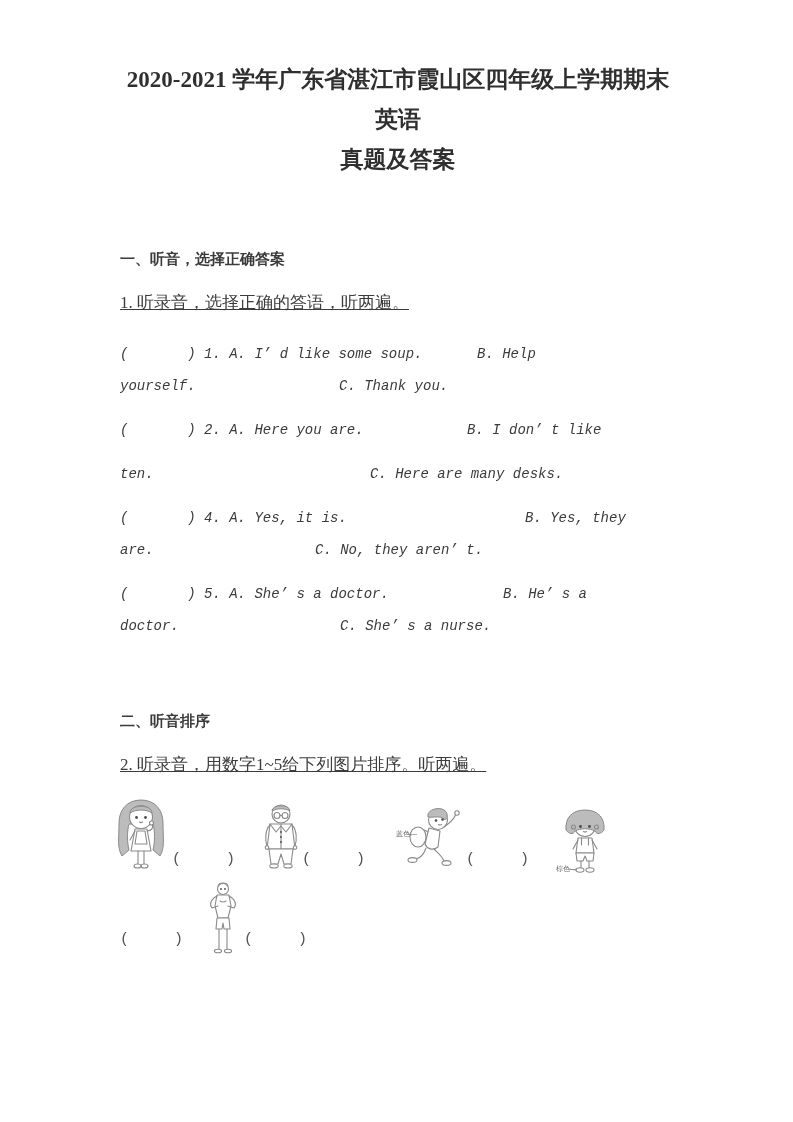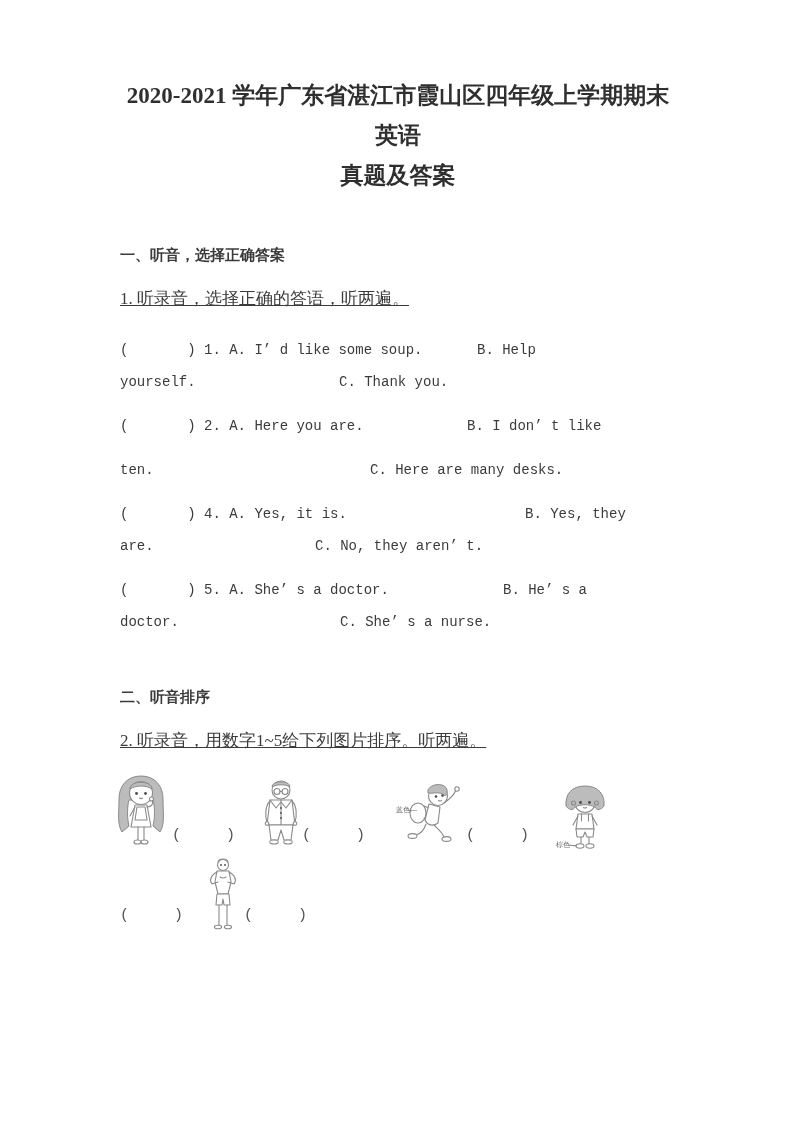--- a/index.html
+++ b/index.html
@@ -6,40 +6,40 @@
   .page{
     position:relative;
     width:793px;height:1122px;
     background:#ffffff;
     color:#3b3b3b;
     overflow:hidden;
     font-family:"Liberation Serif","DejaVu Serif",serif;
   }
   .content{margin-left:120px;width:556px;}
   .title{
-    padding-top:76px;
+    padding-top:60px;
     text-align:center;
     font-weight:bold;
     font-size:23px;
     line-height:40px;
     color:#2f2f2f;
   }
   .sec-heading{
-    margin-top:48px;
+    margin-top:68px;
     font-size:15px;
     font-weight:bold;
     line-height:22px;
   }
   .instruction{
     margin-top:22px;
     font-size:17px;
     line-height:22px;
     text-decoration:underline;
   }
-  .questions{margin-top:24px;}
+  .questions{margin-top:24px;font-style:italic;}
   .q{margin-bottom:12px;}
   .qline{
     position:relative;
     height:32px;
     line-height:32px;
     font-family:"Liberation Mono","DejaVu Sans Mono",monospace;
     font-size:14px;
     white-space:pre;
   }
   .seg{position:absolute;top:0;left:0;white-space:pre;}

